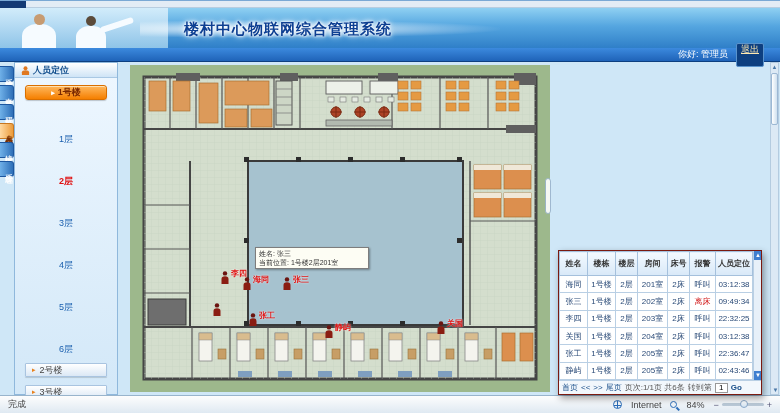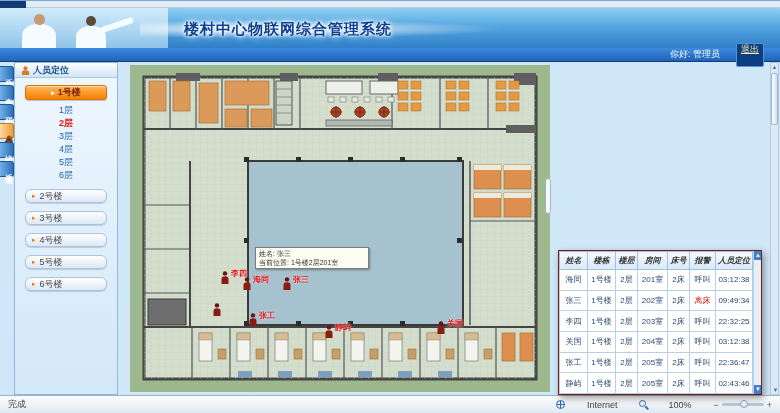--- a/index.html
+++ b/index.html
@@ -23,21 +23,21 @@
   .b2 { left:76px; top:18px; width:30px; height:24px; }
   .arm { position:absolute; left:100px; top:14px; width:34px; height:6px; background:#f6fbff; border-radius:3px; transform:rotate(-18deg); }
   .cloud { position:absolute; left:140px; top:12px; width:360px; height:18px;
            background:radial-gradient(ellipse at 35% 50%, rgba(255,255,255,.9), rgba(255,255,255,0) 72%); }
   .app-title { position:absolute; left:184px; top:12px; font-size:15px; font-weight:bold; color:#0d3f92;
                letter-spacing:1px; text-shadow:0 0 2px #fff, 0 0 4px #fff, 0 0 7px #eaf5ff; }
 
   
   .subbar { position:absolute; top:48px; left:0; right:0; height:14px;
             background:linear-gradient(#3c8ade,#1f63b8); border-bottom:1px solid #0d3f80;
-            display:flex; align-items:center; justify-content:flex-end; gap:16px; padding-right:16px; color:#fff; }
+            display:flex; align-items:center; justify-content:flex-end; gap:8px; padding-right:16px; color:#fff; }
   .logout-btn { background:#0d3f80; border:1px solid #5a93cc; border-radius:2px; padding:0 4px; height:24px;
                 line-height:10px; color:#ffe9b0; text-decoration:underline; cursor:pointer; }
 
   
   .vtabs { position:absolute; left:0; top:66px; width:14px; display:flex; flex-direction:column; gap:3px; }
   .vtab { width:14px; padding:5px 0; background:linear-gradient(90deg,#6fb0e8,#2e6fb8); color:#fff;
           border:1px solid #1d57a0; border-left:none; border-radius:0 3px 3px 0;
           writing-mode:vertical-rl; text-orientation:upright; font-size:8px; letter-spacing:1px;
           text-align:center; cursor:pointer; }
   .vtab.active { background:linear-gradient(90deg,#ffd9a0,#eb9c3c); color:#7a3000; border-color:#c87820; font-weight:bold; }
@@ -46,24 +46,24 @@
   .sidebar { position:absolute; left:14px; top:62px; width:104px; bottom:18px;
              background:linear-gradient(#eef7ff,#d3e8f8); border:1px solid #8fb8dc; }
   .side-header { height:15px; background:linear-gradient(#ffffff,#cfe4f6); border-bottom:1px solid #a9c8e4;
                  display:flex; align-items:center; gap:3px; padding:0 6px; color:#14508e; font-weight:bold; }
   .btn-orange { margin:7px 10px 4px; height:15px; border-radius:3px;
                 background:linear-gradient(#ffb85e,#f57f00); border:1px solid #d96f00;
                 box-shadow:inset 0 1px 0 #ffe0b0, 0 1px 1px rgba(0,0,0,.2);
                 color:#7a2800; font-weight:bold; display:flex; align-items:center; justify-content:center; gap:3px; cursor:pointer; }
   .btn-orange .tri { color:#fff; }
   .floor-list { display:flex; flex-direction:column; align-items:center; }
-  .floor-item { height:13px; line-height:13px; color:#1a5fae; cursor:pointer; }
+  .floor-item { height:13px; line-height:13px; color:#1a5fae; cursor:pointer;margin-top:29px; }
   .floor-item.alert { color:#e01010; font-weight:bold; }
   .bld-wrap { margin-top:3px; }
-  .bld-btn { margin:7px 10px 8px; height:14px; border-radius:6px;
+  .bld-btn { margin:7px 10px 8px; height:14px; border-radius:1px;
              background:linear-gradient(#ffffff,#dbe8f5); border:1px solid #a9c4e0;
              box-shadow:0 1px 1px rgba(0,0,0,.15);
              display:flex; align-items:center; gap:4px; padding:0 6px; color:#444; cursor:pointer; }
   .tri { color:#e8821e; font-size:7px; }
 
   
   .plan { position:absolute; left:130px; top:65px; width:420px; height:327px; }
   .plan svg { display:block; }
   .tooltip { position:absolute; left:125px; top:182px; width:114px; background:#fdfdf4;
              border:1px solid #7d7d7d; box-shadow:1px 1px 2px rgba(0,0,0,.35);
@@ -74,42 +74,42 @@
                 border:1px solid #9ab4cc; border-radius:3px; opacity:.9; cursor:pointer; }
 
   
   .popup { position:absolute; left:558px; top:250px; width:204px; height:145px; background:#fff;
            border:1px solid #7a1a10; box-shadow:2px 3px 7px rgba(0,0,0,.4); display:flex; flex-direction:column; font-size:8px; z-index:20; }
   .popup-title { height:14px; background:linear-gradient(#a8281a,#7c140a); color:#ffd9a0;
                  display:flex; align-items:center; padding:0 4px; font-weight:bold; font-size:9px; }
   .popup-close { margin-left:auto; color:#ffcf4a; cursor:pointer; font-weight:bold; }
   .popup-body { flex:1; display:flex; overflow:hidden; }
   .popup table { border-collapse:collapse; table-layout:fixed; width:193px; }
-  .popup th { background:linear-gradient(#f3f9ff,#d9e9f8); border:1px solid #a5c0dc; color:#333; font-weight:bold; height:18px; font-size:8px;font-style:italic; }
+  .popup th { background:linear-gradient(#f3f9ff,#d9e9f8); border:1px solid #a5c0dc; color:#333; font-weight:bold; height:24px; font-size:8px; }
   .popup td { border:1px solid #b9cfe4; text-align:center; height:16px; color:#2a4a77; font-size:8px; overflow:hidden; }
   .popup td.alert { color:#d01010; font-weight:normal; }
   .popup-scroll { width:9px; background:#e7f0f9; border-left:1px solid #b9cfe4;
                   display:flex; flex-direction:column; justify-content:space-between; align-items:center; }
   .scroll-arrow { width:9px; height:9px; background:#3f7fd0; color:#fff; font-size:6px; line-height:9px; text-align:center; cursor:pointer; }
   .pager { height:14px; border-top:1px solid #b9cfe4; background:#f2f7fc; display:flex; align-items:center;
            gap:3px; padding:0 3px; color:#555; font-size:8px; white-space:nowrap; }
   .pager .pg { color:#1a4f8a; cursor:pointer; }
   .pager input { width:13px; height:10px; font-size:8px; border:1px solid #999; text-align:center; padding:0; }
   .pager .go { color:#1a4f8a; font-weight:bold; cursor:pointer; }
 
   
   .vscroll { position:absolute; right:1px; top:62px; width:9px; bottom:18px; background:#dce9f5; border:1px solid #b4cbe0; }
   .vs-arrow { width:7px; height:8px; margin:0 auto; color:#4a78a8; font-size:6px; line-height:8px; text-align:center; cursor:pointer; }
   .vs-thumb { width:7px; height:52px; margin:2px auto; background:linear-gradient(90deg,#ffffff,#cfe0ef); border:1px solid #9cb8d4; border-radius:2px; cursor:pointer; }
 
   
   .statusbar { position:absolute; left:0; right:0; bottom:0; height:18px;
                background:linear-gradient(#fdfdfd,#dfe9f2); border-top:1px solid #98b4cc;
                display:flex; align-items:center; padding:0 8px; color:#444; }
-  .status-right { margin-left:auto; display:flex; align-items:flex-start; gap:22px; }
+  .status-right { margin-left:auto; display:flex; align-items:center; gap:9px; }
   .globe { width:9px; height:9px; border-radius:50%; border:1px solid #2a6cb8; position:relative; }
   .globe::before { content:""; position:absolute; left:50%; top:0; bottom:0; width:1px; background:#2a6cb8; }
   .globe::after { content:""; position:absolute; top:50%; left:0; right:0; height:1px; background:#2a6cb8; }
   .mag { width:7px; height:7px; border:1.5px solid #2a6cb8; border-radius:50%; position:relative; }
   .mag::after { content:""; position:absolute; width:4px; height:1.5px; background:#2a6cb8; left:5px; top:6px; transform:rotate(45deg); }
   .zslider { display:flex; align-items:center; gap:3px; color:#557; }
   .ztrack { width:42px; height:3px; background:#b9c8d6; border-radius:2px; position:relative; cursor:pointer; }
   .zthumb { position:absolute; left:18px; top:-3px; width:8px; height:8px; border-radius:50%;
             background:linear-gradient(#fff,#cfe0ef); border:1px solid #8aa8c8; cursor:pointer; }
 </style>
@@ -485,35 +485,45 @@
             <td>呼叫</td>
             <td>02:43:46</td>
           </tr>
         </tbody>
     </table>
     <div class="popup-scroll">
       <div class="scroll-arrow">▲</div>
       <div class="scroll-arrow">▼</div>
     </div>
   </div>
+  <div class="pager">
+    <span class="pg">首页</span>
+    <span class="pg">&lt;&lt;</span>
+    <span class="pg">&gt;&gt;</span>
+    <span class="pg">尾页</span>
+    <span>页次:1/1页 共6条</span>
+    <span>转到第</span>
+    <input value="1" style="">
+    <span class="go">Go</span>
+  </div>
 </div>
 
 <div class="vscroll">
   <div class="vs-arrow">▲</div>
   <div class="vs-thumb"></div>
   <div class="vs-arrow" style="position:absolute;bottom:0;left:1px;">▼</div>
 </div>
 
 <div class="statusbar">
   <span>完成</span>
   <div class="status-right">
     <span class="globe"></span>
     <span>Internet</span>
     <span class="mag"></span>
-    <span>100%</span>
+    <span>84%</span>
     <div class="zslider">
       <span>−</span>
       <div class="ztrack">
         <div class="zthumb"></div>
       </div>
       <span>+</span>
     </div>
   </div>
 </div>
 

